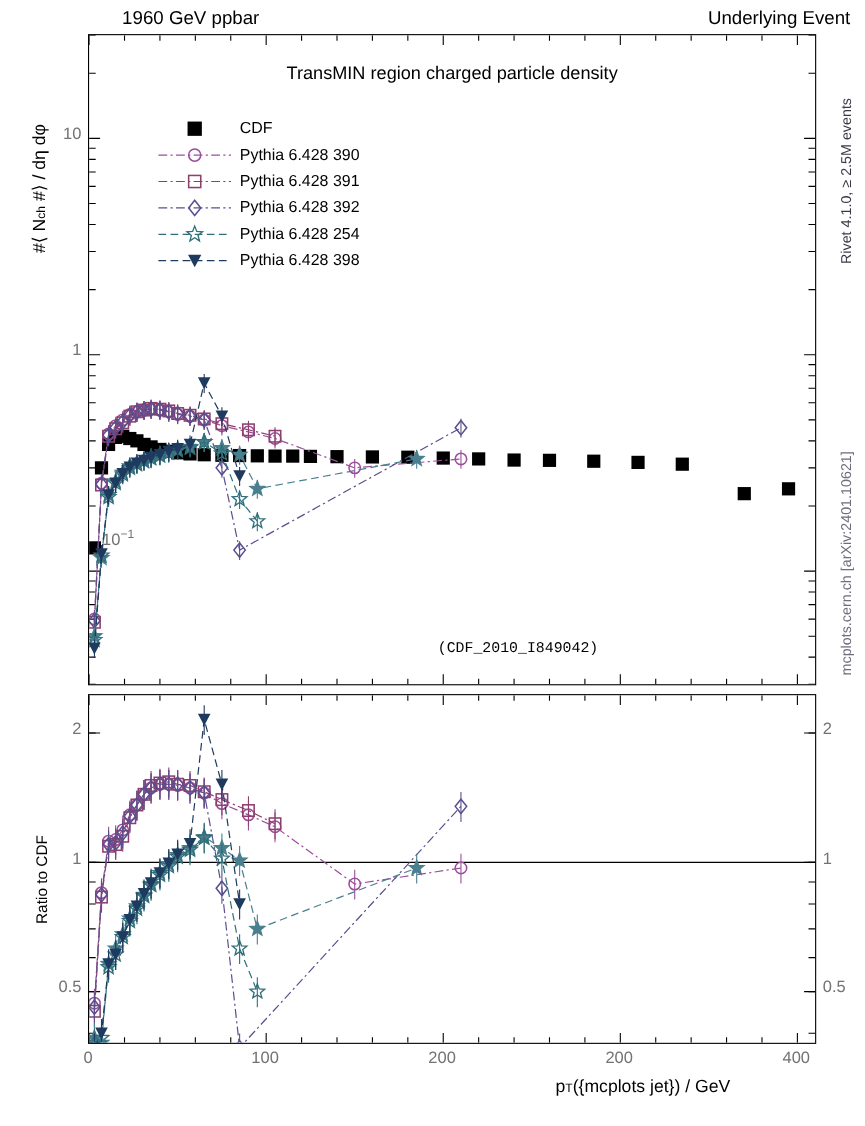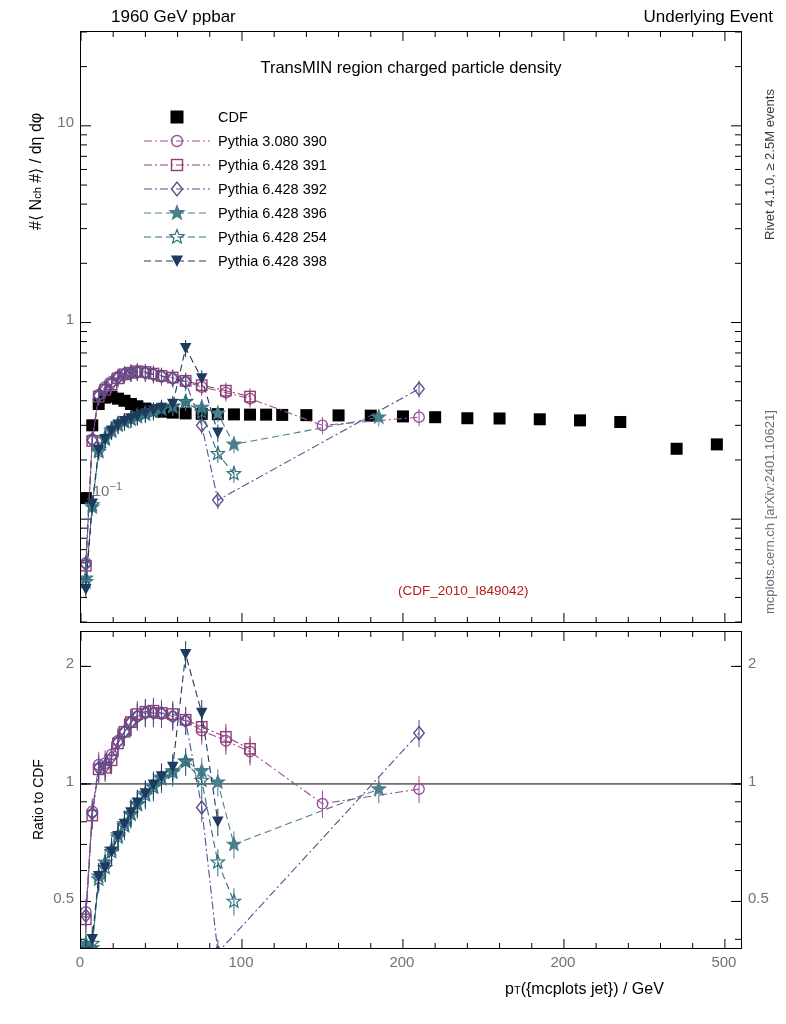--- a/index.html
+++ b/index.html
@@ -90,22 +90,23 @@
     width: 74px;
     height: 22px;
     flex: 0 0 74px;
   }
   .legend-label { padding-left: 4px; white-space: nowrap; }
   
   .watermark {
     position: absolute;
     left: 398px; top: 583px;
     font-size: 13.5px;
-    color: #b91c1c;
+    color: #000000;
     white-space: nowrap;
+    font-family: Liberation Mono, monospace;
   }
   .ratio-ylabel {
     position: absolute;
     font-size: 14px;
   }
 </style>
 </head>
 <body>
 
 <div class="root">
@@ -522,48 +523,39 @@
         </div>
         <div class="legend-label">CDF</div>
       </div>
       <div class="legend-row">
         <div class="legend-key">
           <svg width="74" height="22" viewBox="0 0 74 22">
             <line x1="4" y1="11" x2="70" y2="11" stroke="#9b4f9b" stroke-width="1.1" stroke-dasharray="8,3,2,3"></line>
             <circle cx="37" cy="11" r="5.5" fill="none" stroke="#9b4f9b" stroke-width="1.4"></circle>
           </svg>
         </div>
-        <div class="legend-label">Pythia 3.080 390</div>
+        <div class="legend-label">Pythia 6.428 390</div>
       </div>
       <div class="legend-row">
         <div class="legend-key">
           <svg width="74" height="22" viewBox="0 0 74 22">
             <line x1="4" y1="11" x2="70" y2="11" stroke="#8e3f6e" stroke-width="1.1" stroke-dasharray="8,3,2,3"></line>
             <rect x="31.5" y="5.5" width="11" height="11" fill="none" stroke="#8e3f6e" stroke-width="1.4"></rect>
           </svg>
         </div>
         <div class="legend-label">Pythia 6.428 391</div>
       </div>
       <div class="legend-row">
         <div class="legend-key">
           <svg width="74" height="22" viewBox="0 0 74 22">
             <line x1="4" y1="11" x2="70" y2="11" stroke="#5a4f8e" stroke-width="1.1" stroke-dasharray="8,3,2,3"></line>
             <polygon points="37,4.125 42.5,11 37,17.875 31.5,11" fill="none" stroke="#5a4f8e" stroke-width="1.4"></polygon>
           </svg>
         </div>
         <div class="legend-label">Pythia 6.428 392</div>
-      </div>
-      <div class="legend-row">
-        <div class="legend-key">
-          <svg width="74" height="22" viewBox="0 0 74 22">
-            <line x1="4" y1="11" x2="70" y2="11" stroke="#4a7f8e" stroke-width="1.1" stroke-dasharray="7,4"></line>
-            <polygon points="37.00,3.57 38.88,8.42 44.06,8.71 40.03,11.99 41.36,17.01 37.00,14.19 32.64,17.01 33.97,11.99 29.94,8.71 35.12,8.42" fill="#4a7f8e" stroke="#4a7f8e" stroke-width="1.2"></polygon>
-          </svg>
-        </div>
-        <div class="legend-label">Pythia 6.428 396</div>
       </div>
       <div class="legend-row">
         <div class="legend-key">
           <svg width="74" height="22" viewBox="0 0 74 22">
             <line x1="4" y1="11" x2="70" y2="11" stroke="#2f6f7a" stroke-width="1.1" stroke-dasharray="7,4"></line>
             <polygon points="37.00,3.57 38.88,8.42 44.06,8.71 40.03,11.99 41.36,17.01 37.00,14.19 32.64,17.01 33.97,11.99 29.94,8.71 35.12,8.42" fill="none" stroke="#2f6f7a" stroke-width="1.2"></polygon>
           </svg>
         </div>
         <div class="legend-label">Pythia 6.428 254</div>
       </div>
@@ -880,21 +872,21 @@
 
   <div class="axis-title" style="left:505px; top:980px;">
     <span>p</span><span style="font-size:11px;">T</span><span>({mcplots jet}) / GeV</span>
   </div>
 
   <div id="tickLabels">
       <div class="tick-label" style="left: 80px; top: 953px; transform: translateX(-50%);">0</div>
       <div class="tick-label" style="left: 240.976px; top: 953px; transform: translateX(-50%);">100</div>
       <div class="tick-label" style="left: 401.951px; top: 953px; transform: translateX(-50%);">200</div>
       <div class="tick-label" style="left: 562.927px; top: 953px; transform: translateX(-50%);">200</div>
-      <div class="tick-label" style="left: 723.902px; top: 953px; transform: translateX(-50%);">500</div>
+      <div class="tick-label" style="left: 723.902px; top: 953px; transform: translateX(-50%);">400</div>
       <div class="tick-label" style="left: 74px; top: 480px; transform: translateX(-100%); margin-left: 48px;">10<span style="font-size:11px;vertical-align:super">−1</span></div>
       <div class="tick-label" style="left: 74px; top: 309.501px; transform: translateX(-100%);">1</div>
       <div class="tick-label" style="left: 74px; top: 112.834px; transform: translateX(-100%);">10</div>
       <div class="tick-label" style="left: 74px; top: 889.467px; transform: translateX(-100%);">0.5</div>
       <div class="tick-label" style="left: 748px; top: 889.467px;">0.5</div>
       <div class="tick-label" style="left: 74px; top: 771.939px; transform: translateX(-100%);">1</div>
       <div class="tick-label" style="left: 748px; top: 771.939px;">1</div>
       <div class="tick-label" style="left: 74px; top: 654.41px; transform: translateX(-100%);">2</div>
       <div class="tick-label" style="left: 748px; top: 654.41px;">2</div>
     </div>

